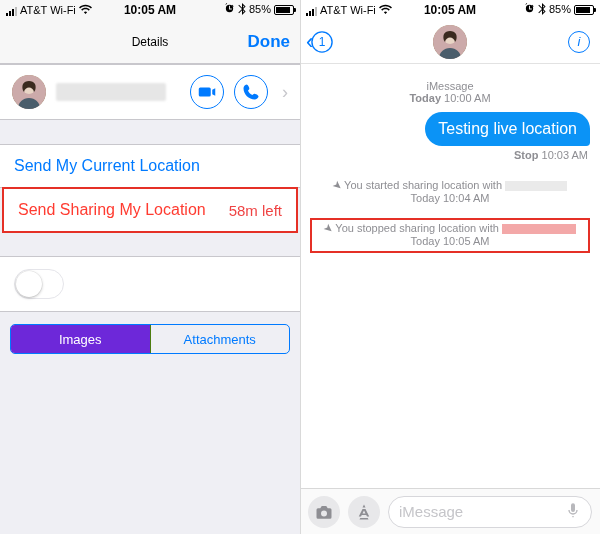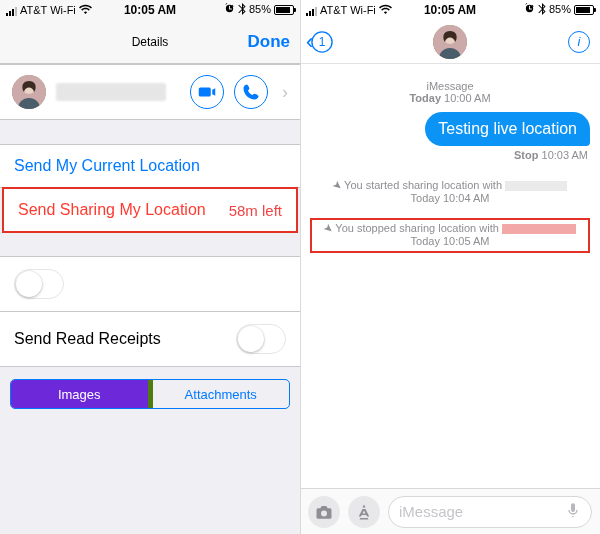--- a/index.html
+++ b/index.html
@@ -57,21 +57,21 @@
   .row .rlabel { color:#ef4444; font-size:15px; }
   .redbox { border:2px solid #e53026; margin:-1px 2px; }
   .redbox .row { border:none; }
 
   .toggle { width:50px; height:30px; background:#fff; border:1.5px solid #e5e5ea; border-radius:30px; position:relative; }
   .toggle .knob { position:absolute; left:1px; top:1px; width:26px; height:26px; background:#fff; border-radius:50%; box-shadow:0 1px 3px rgba(0,0,0,0.25), 0 0 0 0.5px rgba(0,0,0,0.08); }
 
   .seg { margin:12px 10px; border:1px solid #007aff; border-radius:5px; display:flex; height:30px; overflow:hidden; }
   .seg div { flex:1; display:flex; align-items:center; justify-content:center; font-size:13px; color:#007aff; }
   .seg div.active { background:#6d28d9; color:#fff; }
-  .seg div + div { border-left:5px solid #4d7c0f; }
+  .seg div + div { border-left:1px solid #4d7c0f; }
 
   
   .rbody { padding:6px 10px 0 10px; }
   .center-meta { text-align:center; color:#8e8e93; font-size:11px; margin-top:10px; }
   .center-meta .l1 { display:block; }
   .center-meta .l2 { display:block; }
   .center-meta .bold { font-weight:600; color:#8e8e93; }
 
   .bubble-row { display:flex; justify-content:flex-end; margin-top:8px; }
   .bubble { background:#0b93f6; color:#fff; font-size:16px; padding:8px 13px; border-radius:18px; border-bottom-right-radius:4px; max-width:80%; }
@@ -169,26 +169,20 @@
         <span class="rlabel">58m left</span>
       </div>
     </div>
 
     <div class="gap"></div>
     <div class="row">
       <div class="toggle">
           <div class="knob"></div>
         </div>
     </div>
-    <div class="row">
-      <span>Send Read Receipts</span>
-      <div class="toggle">
-          <div class="knob"></div>
-        </div>
-    </div>
 
     <div class="seg">
       <div class="active">Images</div>
       <div>Attachments</div>
     </div>
   </div>
 
   <div class="phone right">
     <div class="status">
       <div class="sl">

